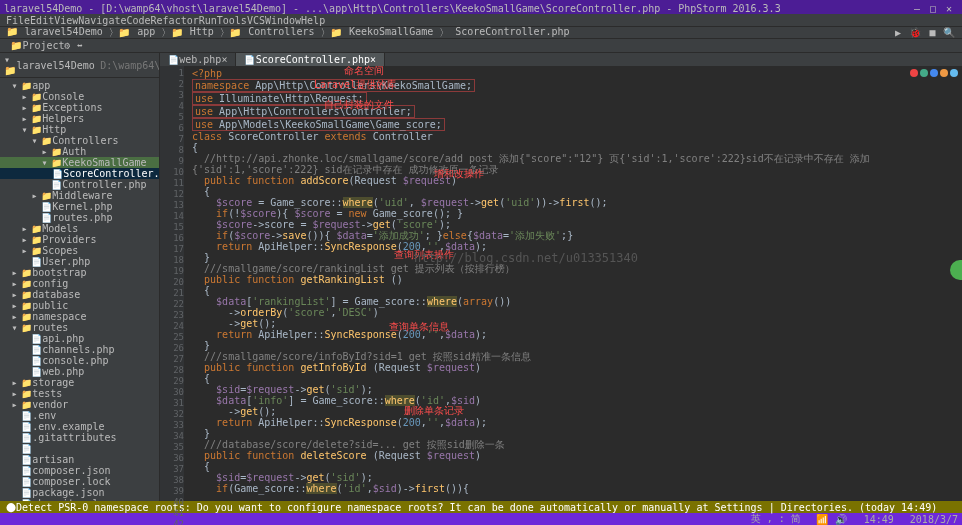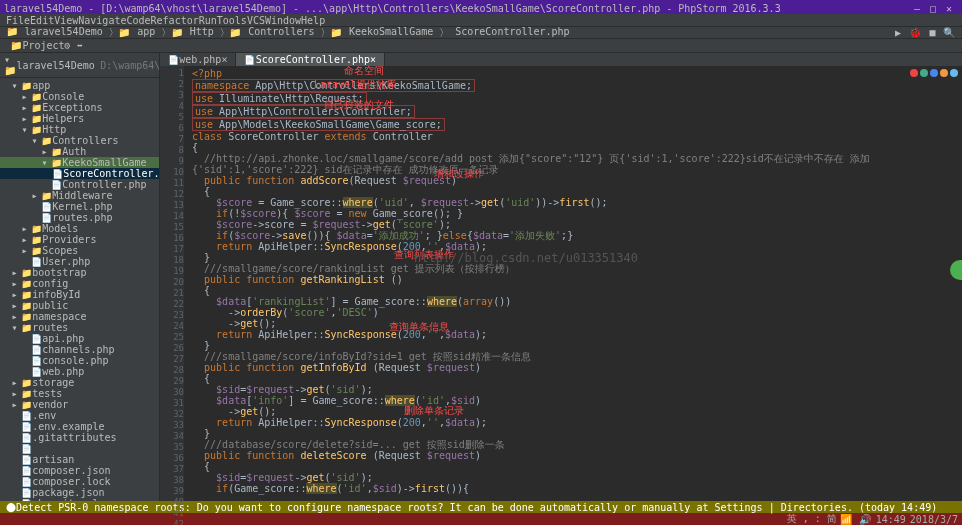--- a/index.html
+++ b/index.html
@@ -28,21 +28,21 @@
 .etab.active{background:#515658;color:#fff}
 .gutter{width:24px;background:#313335;padding-top:15px;text-align:right;color:#606366;font-size:9px;line-height:11px}
 .code{flex:1;padding:15px 4px 0 8px;font-size:9px;line-height:11px;position:relative;overflow:hidden}
 .kw{color:#cc7832}.str{color:#6a8759}.fn{color:#ffc66d}.var{color:#9876aa}.cm{color:#808080}.cls{color:#a9b7c6}.num{color:#6897bb}
 .anno{color:#ff4d4d;position:absolute}
 .marker{position:absolute;right:4px;top:16px;display:flex;gap:2px}
 .marker span{width:8px;height:8px;border-radius:50%;display:inline-block}
 .redbox{border:1px solid #8b3a3a;padding:0 2px;display:inline-block}
 .wm{position:absolute;color:#555;font-size:12px}
 .status2{height:12px;background:#7a7200;color:#fff;font-size:9px;display:flex;align-items:center;padding:0 6px}
-.taskbar{height:12px;background:#7f1d1d;display:flex;align-items:center;justify-content:flex-end;font-size:9px;padding:0 4px;gap:4px}
+.taskbar{height:12px;background:#6d28d9;display:flex;align-items:center;justify-content:flex-end;font-size:9px;padding:0 4px;gap:16px}
 .taskbar span{color:#aaa}
 .greendot{position:absolute;right:0;top:260px;width:12px;height:20px;background:#4caf50;border-radius:10px 0 0 10px}
 </style>
 </head>
 <body>
 
 <div class="titlebar">
   <span>laravel54Demo - [D:\wamp64\vhost\laravel54Demo] - ...\app\Http\Controllers\KeekoSmallGame\ScoreController.php - PhpStorm 2016.3.3</span>
   <div class="winbtn">
     <span>—</span>
@@ -112,21 +112,21 @@
       <div class="tn i4"><span class="ic"></span>📄 <span>Controller.php</span></div>
       <div class="tn i3"><span class="ic">▸</span>📁 <span>Middleware</span></div>
       <div class="tn i3"><span class="ic"></span>📄 <span>Kernel.php</span></div>
       <div class="tn i3"><span class="ic"></span>📄 <span>routes.php</span></div>
       <div class="tn i2"><span class="ic">▸</span>📁 <span>Models</span></div>
       <div class="tn i2"><span class="ic">▸</span>📁 <span>Providers</span></div>
       <div class="tn i2"><span class="ic">▸</span>📁 <span>Scopes</span></div>
       <div class="tn i2"><span class="ic"></span>📄 <span>User.php</span></div>
       <div class="tn i1"><span class="ic">▸</span>📁 <span>bootstrap</span></div>
       <div class="tn i1"><span class="ic">▸</span>📁 <span>config</span></div>
-      <div class="tn i1"><span class="ic">▸</span>📁 <span>infoById</span></div>
+      <div class="tn i1"><span class="ic">▸</span>📁 <span>database</span></div>
       <div class="tn i1"><span class="ic">▸</span>📁 <span>public</span></div>
       <div class="tn i1"><span class="ic">▸</span>📁 <span>namespace</span></div>
       <div class="tn i1"><span class="ic">▾</span>📁 <span>routes</span></div>
       <div class="tn i2"><span class="ic"></span>📄 <span>api.php</span></div>
       <div class="tn i2"><span class="ic"></span>📄 <span>channels.php</span></div>
       <div class="tn i2"><span class="ic"></span>📄 <span>console.php</span></div>
       <div class="tn i2"><span class="ic"></span>📄 <span>web.php</span></div>
       <div class="tn i1"><span class="ic">▸</span>📁 <span>storage</span></div>
       <div class="tn i1"><span class="ic">▸</span>📁 <span>tests</span></div>
       <div class="tn i1"><span class="ic">▸</span>📁 <span>vendor</span></div>

